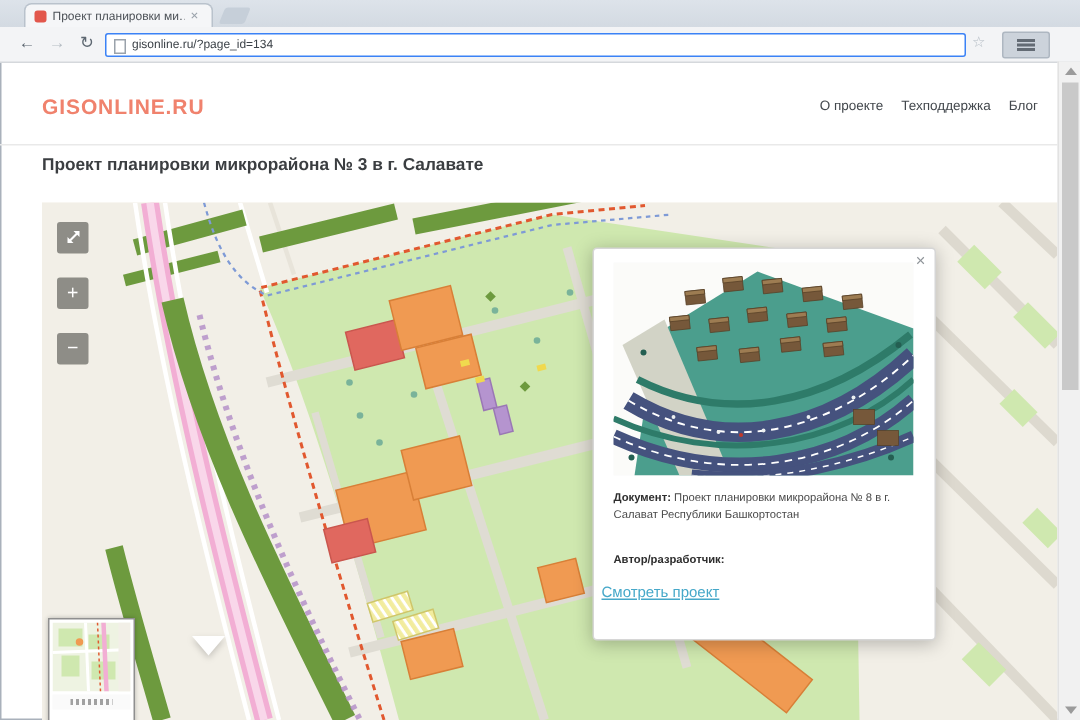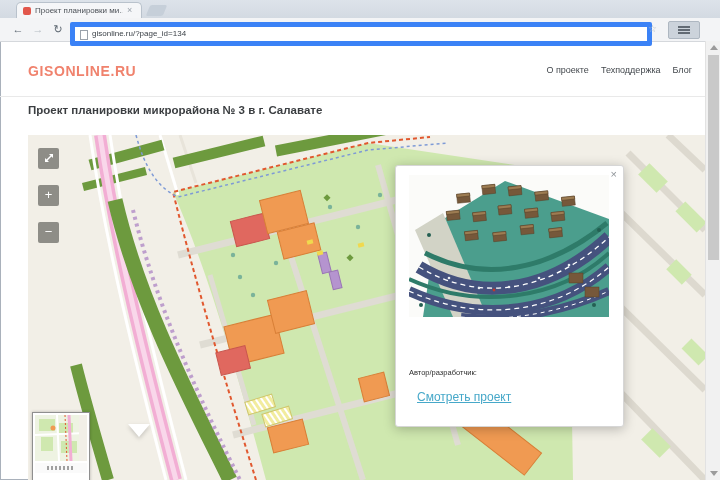--- a/index.html
+++ b/index.html
@@ -9,21 +9,21 @@
   .abs{position:absolute;}
   
   .tabstrip{left:0;top:0;width:720px;height:18px;background:linear-gradient(#dde3ea,#d3dae2);border-bottom:1px solid #bfc7d1;}
   .tab{left:16px;top:2px;width:124px;height:16px;background:#f5f6f8;border:1px solid #b9c2cc;border-bottom:none;border-radius:5px 5px 0 0;}
   .tab-fav{left:6px;top:4px;width:8px;height:8px;background:#e2574c;border-radius:2px;}
   .tab-title{left:18px;top:3px;width:88px;font-size:8px;color:#4c5157;white-space:nowrap;overflow:hidden;}
   .tab-close{left:110px;top:2px;font-size:9px;color:#9aa2ab;}
   .newtab{left:148px;top:5px;width:17px;height:11px;background:#c6cfd9;transform:skewX(-22deg);border-radius:2px;}
   .toolbar{left:0;top:18px;width:720px;height:23px;background:#f3f4f6;border-bottom:1px solid #d5d8dc;}
   .navbtn{top:3px;width:16px;height:16px;font-size:11px;line-height:16px;text-align:center;color:#5d6771;}
-  .urlbar{left:70px;top:4px;width:572px;height:14px;background:#fff;border:5px solid #3b82f6;border-radius:2px;}
+  .urlbar{left:70px;top:4px;width:572px;height:14px;background:#fff;border:1px solid #3b82f6;border-radius:2px;}
   .url-doc{left:5px;top:3px;width:6px;height:8px;background:#fff;border:1px solid #9aa2ab;}
   .url-text{left:17px;top:2px;font-size:8px;color:#3c4248;white-space:nowrap;}
   .star{left:648px;top:5px;font-size:10px;color:#b4bcc4;}
   .menubtn{left:668px;top:3px;width:30px;height:16px;background:#ccd3db;border:1px solid #aeb7c1;border-radius:2px;}
   .menu-lines{left:9px;top:4px;width:12px;height:2px;background:#636b74;box-shadow:0 3px 0 #636b74,0 6px 0 #636b74;}
   
   .logo{left:28px;top:63px;font-size:14px;font-weight:bold;letter-spacing:.6px;color:#f0826d;}
   .nav{right:28px;top:65px;display:flex;gap:12px;}
   .nav a{font-size:9px;color:#43484d;text-decoration:none;}
   .hr{left:0;top:96px;width:705px;height:1px;background:#e9e9e9;}
@@ -37,22 +37,22 @@
   .mm-label{left:2px;top:50px;width:52px;height:10px;background:#fafafa;}
   .mm-label::after{content:"";position:absolute;left:12px;top:3px;width:28px;height:4px;
         background:repeating-linear-gradient(90deg,#8a8a8a 0 2px,#fafafa 2px 4px);opacity:.8;}
   
   .popup{left:367px;top:30px;width:227px;height:260px;background:#fff;border:1px solid #d6d6d6;border-radius:3px;
          box-shadow:0 2px 12px rgba(0,0,0,.25);}
   .pop-close{right:6px;top:2px;font-size:11px;color:#8f9499;cursor:pointer;}
   .pop-img{left:13px;top:9px;width:200px;height:142px;background:#fbfbf9;}
   .pop-text{left:13px;top:160px;width:202px;font-size:7.5px;line-height:1.5;color:#4a4a4a;}
   .pop-text .b{font-weight:bold;color:#2e2e2e;}
-  .pop-author{left:13px;top:202px;width:202px;font-size:7.5px;font-weight:normal;color:#2e2e2e;}
-  .pop-link{left:21px;top:224px;font-size:12px;color:#46a8c9;cursor:pointer;}
+  .pop-author{left:13px;top:202px;width:202px;font-size:7.5px;font-weight:bold;color:#2e2e2e;}
+  .pop-link{left:5px;top:224px;font-size:10px;color:#46a8c9;cursor:pointer;}
   .pop-tail{left:100px;top:289px;width:0;height:0;border-left:11px solid transparent;border-right:11px solid transparent;
             border-top:13px solid #fff;filter:drop-shadow(0 2px 2px rgba(0,0,0,.18));}
   
   .sbtrack{left:705px;top:41px;width:15px;height:439px;background:#f1f1f1;border-left:1px solid #e2e2e2;}
   .sbthumb{left:2px;top:14px;width:11px;height:205px;background:#c9c9c9;}
   .sbarrow{left:4px;width:0;height:0;border-left:4px solid transparent;border-right:4px solid transparent;}
   .sbup{top:4px;border-bottom:5px solid #9b9b9b;}
   .sbdown{top:430px;border-top:5px solid #9b9b9b;}
 </style>
 </head>
@@ -283,20 +283,24 @@
         </g>
         <circle cx="85" cy="115" r="1.4" fill="#c0392b"></circle>
         <g fill="#245f52">
           <circle cx="20" cy="60" r="2"></circle>
             <circle cx="190" cy="55" r="2"></circle>
             <circle cx="185" cy="130" r="2"></circle>
             <circle cx="12" cy="130" r="2"></circle>
         </g>
       </svg>
     </div>
+    <div class="abs pop-text">
+      <span class="b">Документ:</span>
+      <span>Проект планировки микрорайона № 8 в г. Салават Республики Башкортостан</span>
+    </div>
     <div class="abs pop-author">Автор/разработчик:</div>
     <a href="#" class="abs pop-link">Смотреть проект</a>
   </div>
   <div class="abs pop-tail"></div>
 </div>
 
 <div class="abs sbtrack">
   <div class="abs sbarrow sbup"></div>
   <div class="abs sbthumb"></div>
   <div class="abs sbarrow sbdown"></div>

